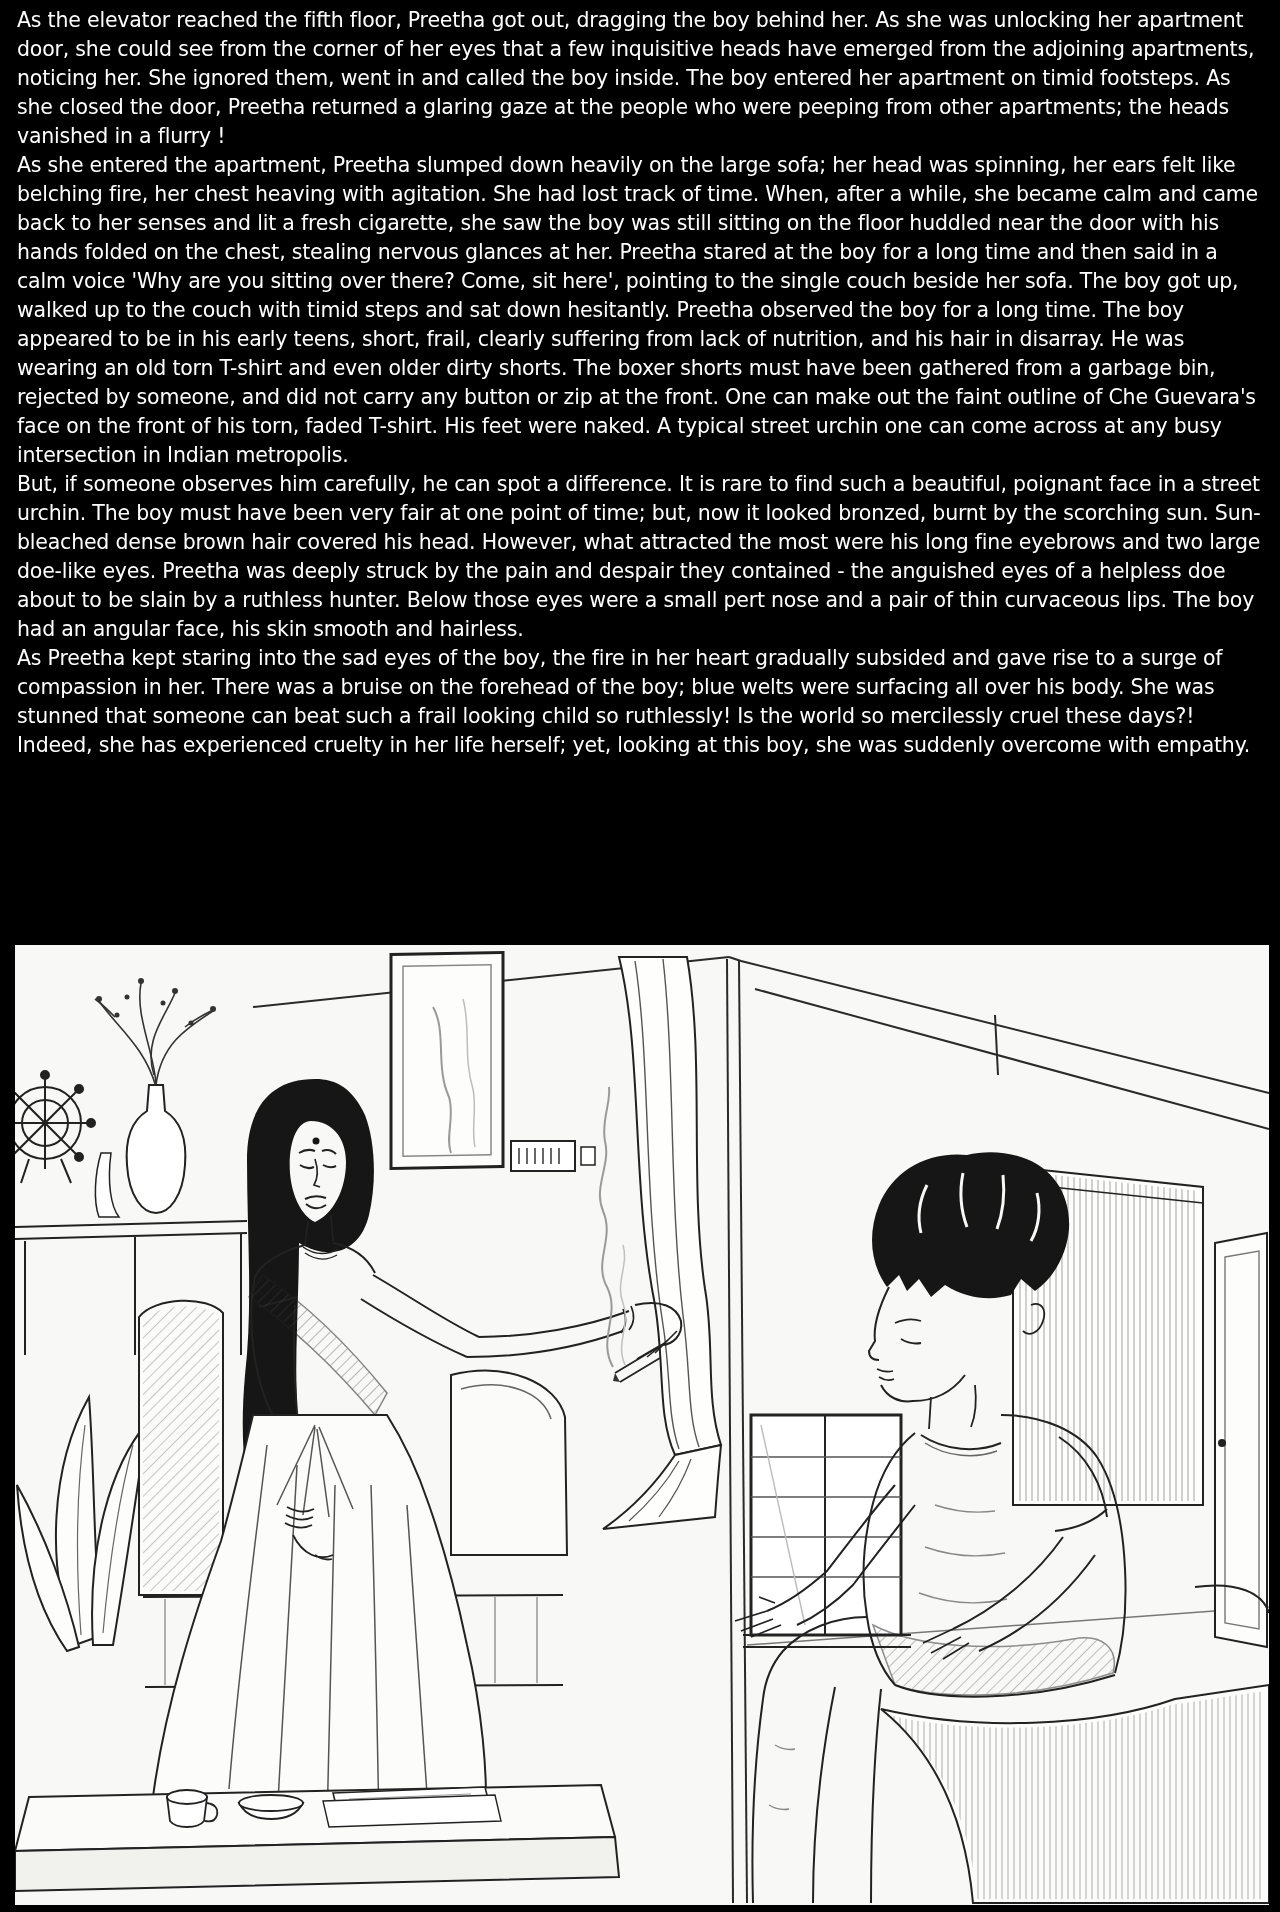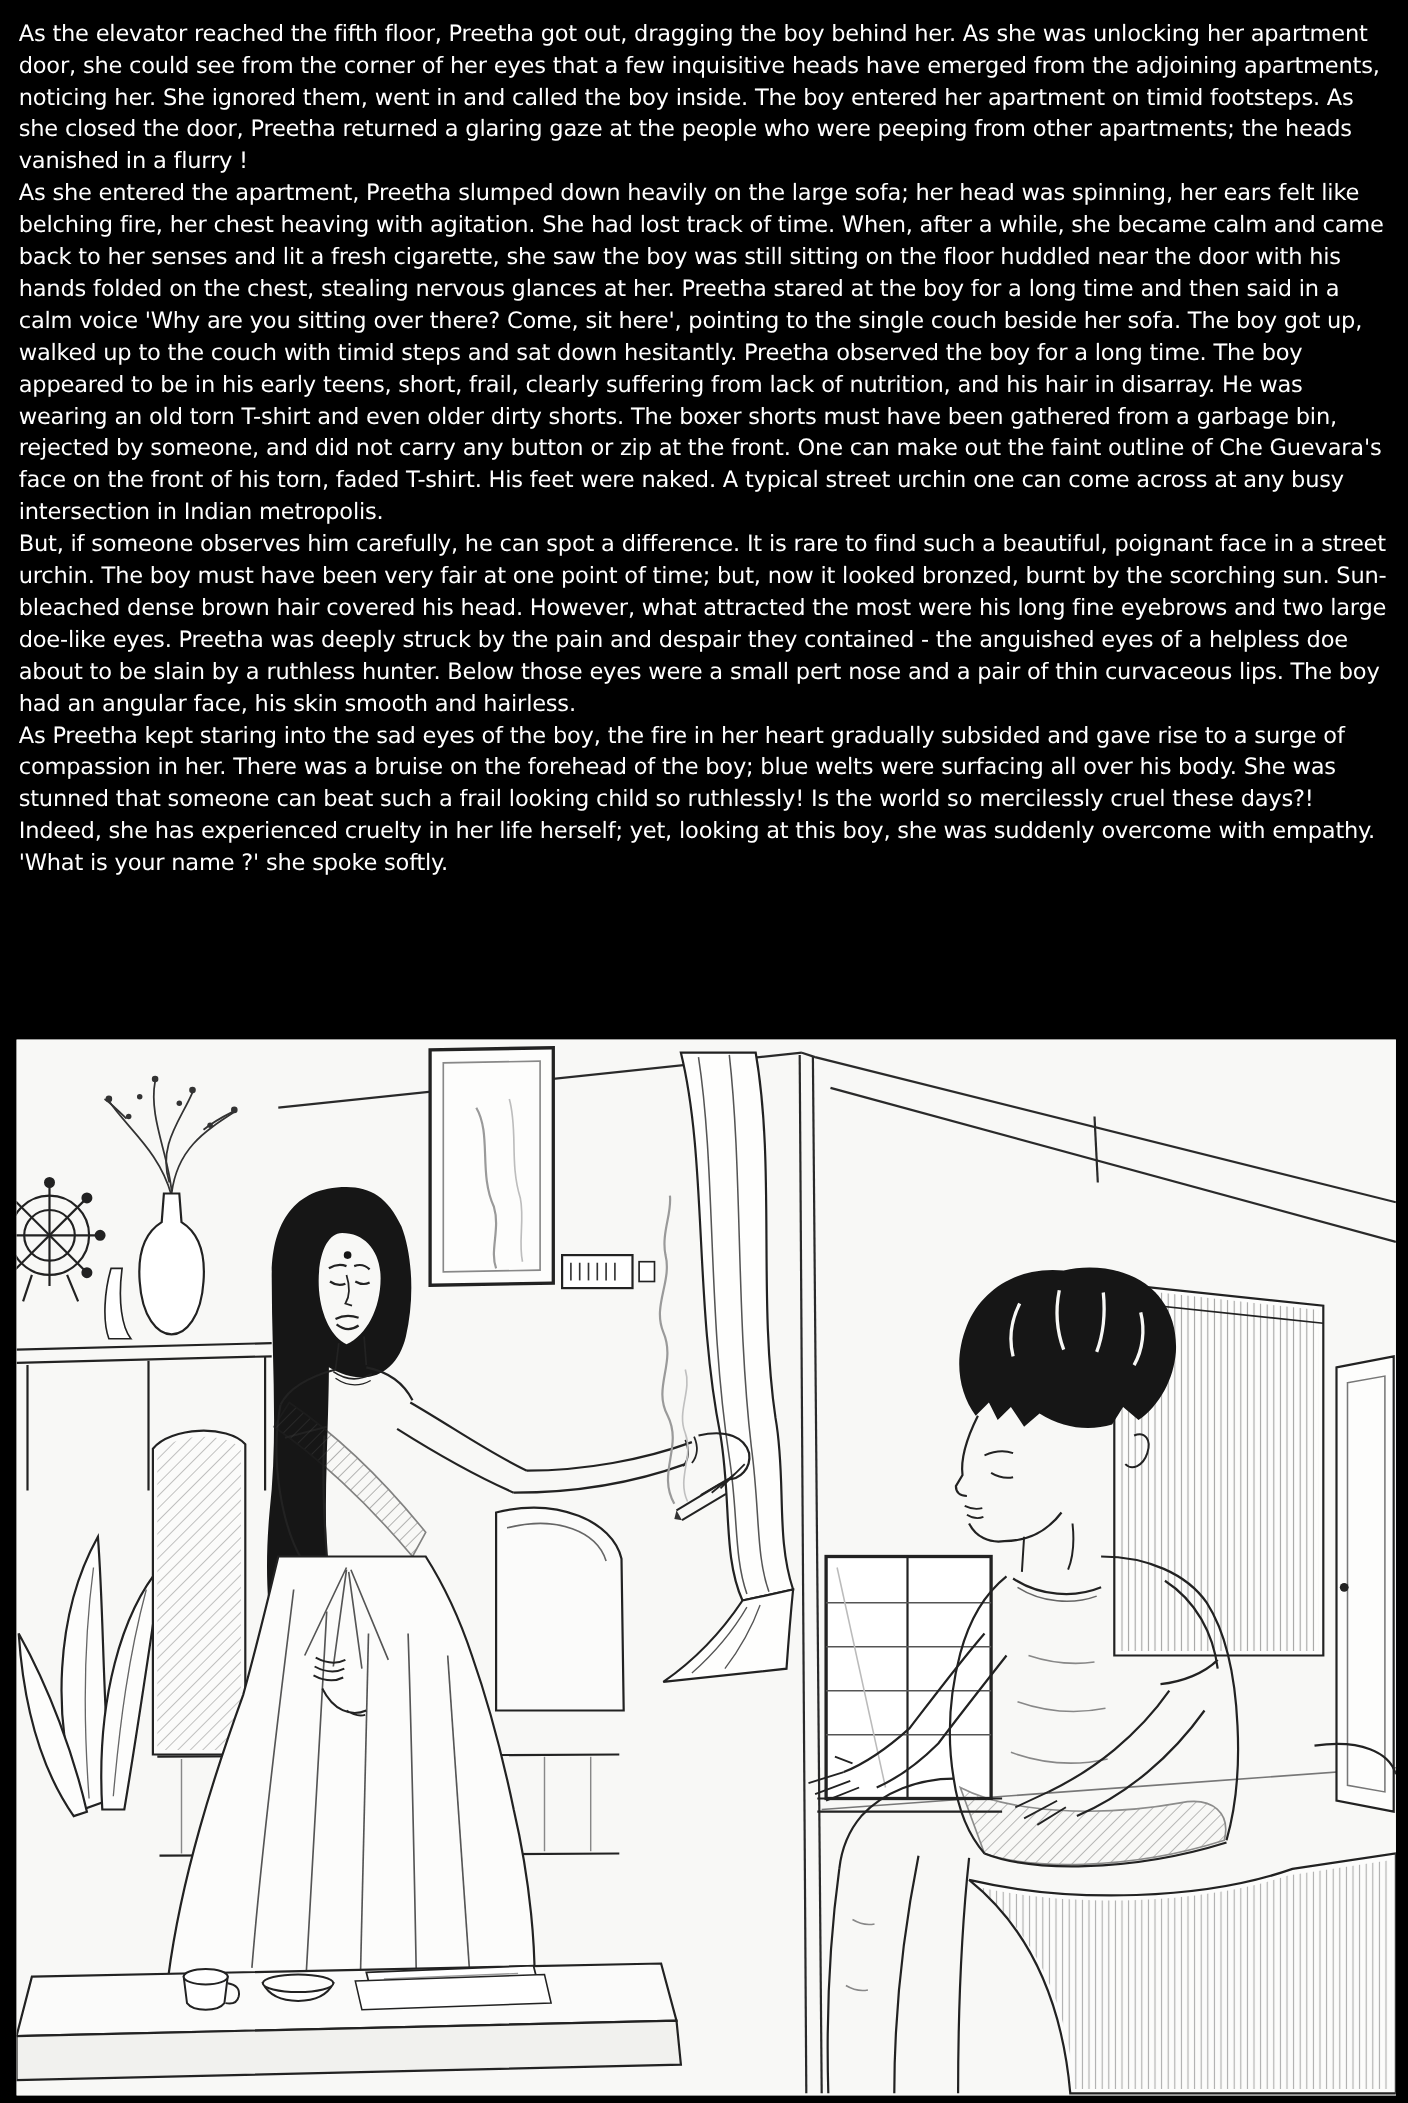--- a/index.html
+++ b/index.html
@@ -7,21 +7,21 @@
     position: relative;
     width: 1280px;
     height: 1912px;
     background: #000;
     overflow: hidden;
     font-family: "DejaVu Sans", sans-serif;
   }
   .text-block {
     position: absolute;
     left: 17px;
-    top: 16px;
+    top: 6px;
     width: 1248px;
     color: #fff;
     font-size: 20.5px;
     line-height: 29px;
     letter-spacing: -0.2px;
     font-weight: normal;
   }
   .text-block p { margin: 0; }
   .illustration {
     position: absolute;
@@ -37,21 +37,20 @@
 </head>
 <body>
 
 <div class="page">
 
   <section class="text-block">
     <p>As the elevator reached the fifth floor, Preetha got out, dragging the boy behind her. As she was unlocking her apartment door, she could see from the corner of her eyes that a few inquisitive heads have emerged from the adjoining apartments, noticing her. She ignored them, went in and called the boy inside. The boy entered her apartment on timid footsteps. As she closed the door, Preetha returned a glaring gaze at the people who were peeping from other apartments; the heads vanished in a flurry !</p>
     <p>As she entered the apartment, Preetha slumped down heavily on the large sofa; her head was spinning, her ears felt like belching fire, her chest heaving with agitation. She had lost track of time. When, after a while, she became calm and came back to her senses and lit a fresh cigarette, she saw the boy was still sitting on the floor huddled near the door with his hands folded on the chest, stealing nervous glances at her. Preetha stared at the boy for a long time and then said in a calm voice 'Why are you sitting over there? Come, sit here', pointing to the single couch beside her sofa. The boy got up, walked up to the couch with timid steps and sat down hesitantly. Preetha observed the boy for a long time. The boy appeared to be in his early teens, short, frail, clearly suffering from lack of nutrition, and his hair in disarray. He was wearing an old torn T-shirt and even older dirty shorts. The boxer shorts must have been gathered from a garbage bin, rejected by someone, and did not carry any button or zip at the front. One can make out the faint outline of Che Guevara's face on the front of his torn, faded T-shirt. His feet were naked. A typical street urchin one can come across at any busy intersection in Indian metropolis.</p>
     <p>But, if someone observes him carefully, he can spot a difference. It is rare to find such a beautiful, poignant face in a street urchin. The boy must have been very fair at one point of time; but, now it looked bronzed, burnt by the scorching sun. Sun-bleached dense brown hair covered his head. However, what attracted the most were his long fine eyebrows and two large doe-like eyes. Preetha was deeply struck by the pain and despair they contained - the anguished eyes of a helpless doe about to be slain by a ruthless hunter. Below those eyes were a small pert nose and a pair of thin curvaceous lips. The boy had an angular face, his skin smooth and hairless.</p>
     <p>As Preetha kept staring into the sad eyes of the boy, the fire in her heart gradually subsided and gave rise to a surge of compassion in her. There was a bruise on the forehead of the boy; blue welts were surfacing all over his body. She was stunned that someone can beat such a frail looking child so ruthlessly! Is the world so mercilessly cruel these days?! Indeed, she has experienced cruelty in her life herself; yet, looking at this boy, she was suddenly overcome with empathy.</p>
-    <p>'What is your name ?' she spoke softly.</p>
   </section>
 
   <figure class="illustration">
     <svg viewBox="0 0 1254 960" width="1254" height="960" xmlns="http://www.w3.org/2000/svg">
       <defs>
         <pattern id="hatch" width="8" height="8" patternUnits="userSpaceOnUse" patternTransform="rotate(45)">
           <line x1="0" y1="0" x2="0" y2="8" stroke="#444" stroke-width="1.3"></line>
         </pattern>
         <pattern id="grain" width="6" height="6" patternUnits="userSpaceOnUse">
           <line x1="3" y1="0" x2="3" y2="6" stroke="#333" stroke-width="1"></line>

